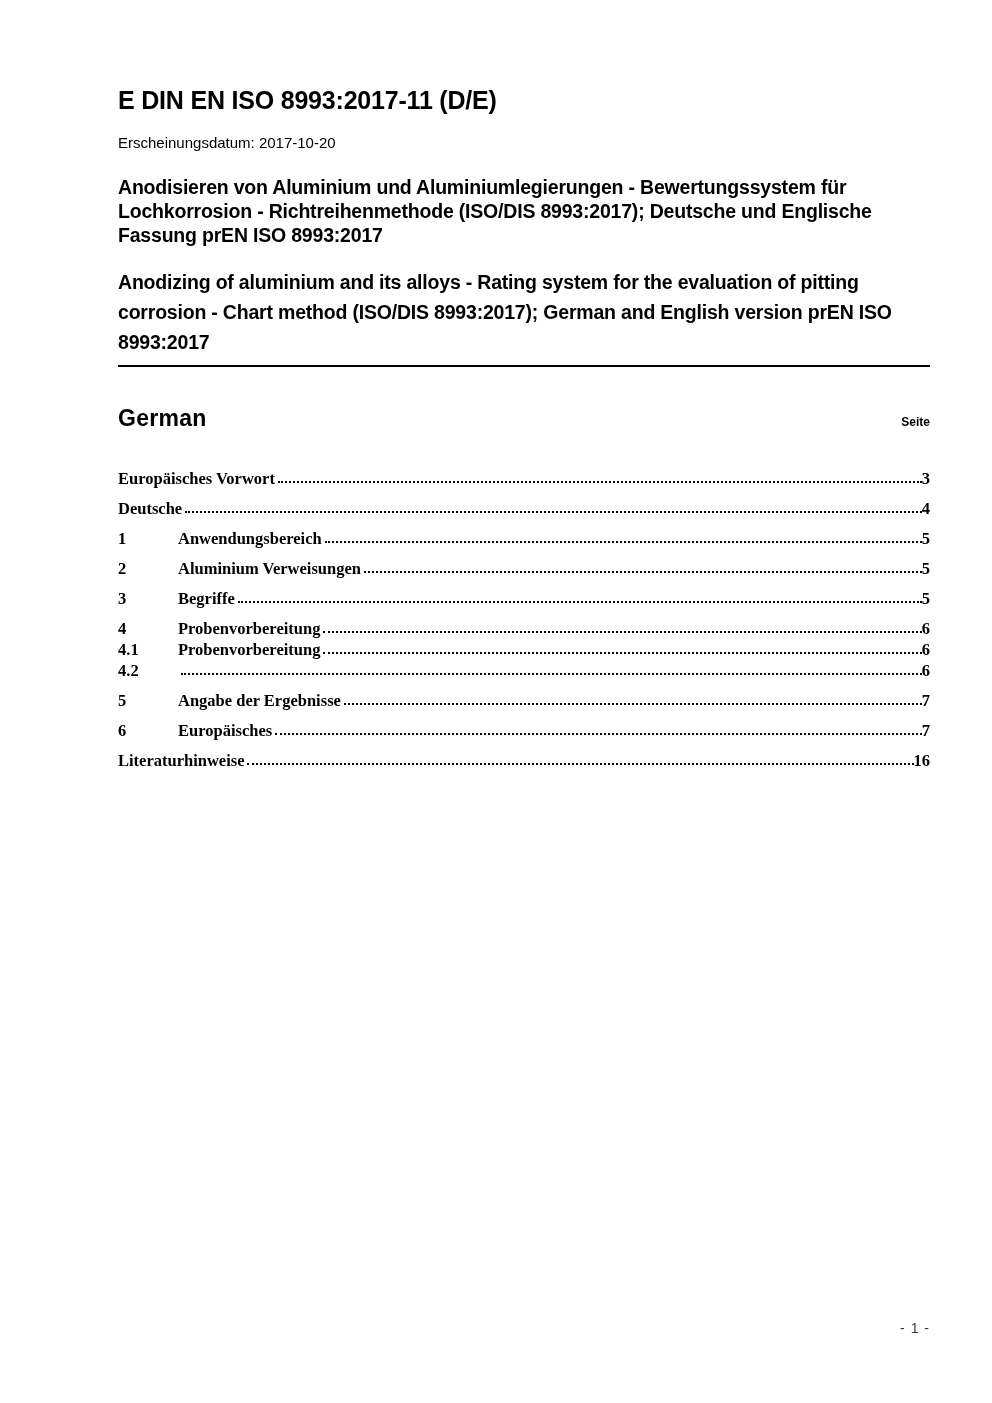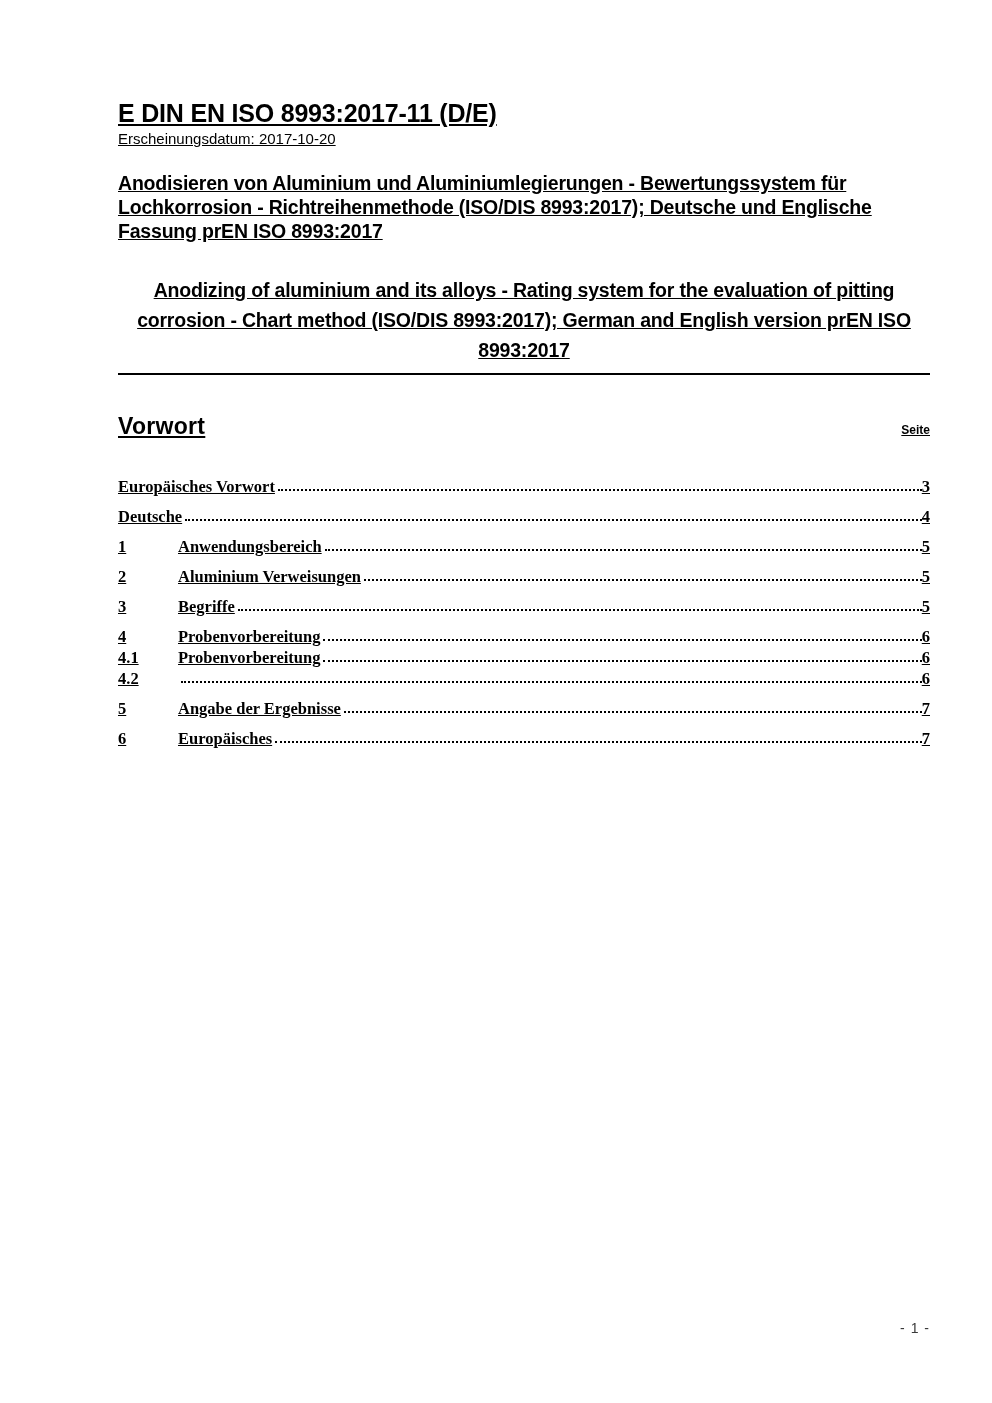--- a/index.html
+++ b/index.html
@@ -11,52 +11,50 @@
     width: 992px;
     height: 1403px;
     position: relative;
     font-family: "Liberation Sans", sans-serif;
     color: #000000;
     overflow: hidden;
   }
   .page {
     position: absolute;
     left: 118px;
-    top: 99px;
+    top: 86px;
     width: 812px;
-    text-decoration: underline;
   }
   .doc-title {
     font-size: 25px;
     font-weight: bold;
     line-height: 28px;
     margin: 0;
     letter-spacing: -0.2px;
   }
   .release-date {
     font-size: 15px;
     line-height: 18px;
-    margin-top: 3px;
+    margin-top: 20px;
   }
   .title-de {
     font-size: 19.5px;
     font-weight: bold;
     line-height: 24px;
     margin-top: 23px;
     letter-spacing: -0.2px;
   }
   .title-en {
     font-size: 19.5px;
     font-weight: bold;
     line-height: 30px;
-    margin-top: 32px;
+    margin-top: 20px;
     letter-spacing: -0.2px;
     border-bottom: 2px solid #000000;
     padding-bottom: 8px;
-    text-align: center;
   }
   .toc-heading-row {
     display: flex;
     justify-content: space-between;
     align-items: baseline;
     margin-top: 38px;
   }
   .toc-heading {
     font-size: 23px;
     font-weight: bold;
@@ -118,21 +116,21 @@
 
   <div class="doc-title">E DIN EN ISO 8993:2017-11 (D/E)</div>
 
   <div class="release-date">Erscheinungsdatum: 2017-10-20</div>
 
   <div class="title-de">Anodisieren von Aluminium und Aluminiumlegierungen - Bewertungssystem für Lochkorrosion - Richtreihenmethode (ISO/DIS 8993:2017); Deutsche und Englische Fassung prEN ISO 8993:2017</div>
 
   <div class="title-en">Anodizing of aluminium and its alloys - Rating system for the evaluation of pitting corrosion - Chart method (ISO/DIS 8993:2017); German and English version prEN ISO 8993:2017</div>
 
   <div class="toc-heading-row">
-    <span class="toc-heading">Vorwort</span>
+    <span class="toc-heading">German</span>
     <span class="toc-page-col-label">Seite</span>
   </div>
 
   <div class="toc-list">
 
     <div class="toc-row flush">
 
       <span class="toc-label">Europäisches Vorwort</span>
       <span class="toc-dots"></span>
       <span class="toc-page">3</span>
@@ -193,17 +191,23 @@
       <span class="toc-page">7</span>
     </div>
 
     <div class="toc-row">
       <span class="toc-num">6</span>
       <span class="toc-label">Europäisches</span>
       <span class="toc-dots"></span>
       <span class="toc-page">7</span>
     </div>
 
+    <div class="toc-row flush">
+
+      <span class="toc-label">Literaturhinweise</span>
+      <span class="toc-dots"></span>
+      <span class="toc-page">16</span>
+    </div>
 
   </div>
 </div>
 
 <div class="page-footer">- 1 -</div>
 
 </body></html>

